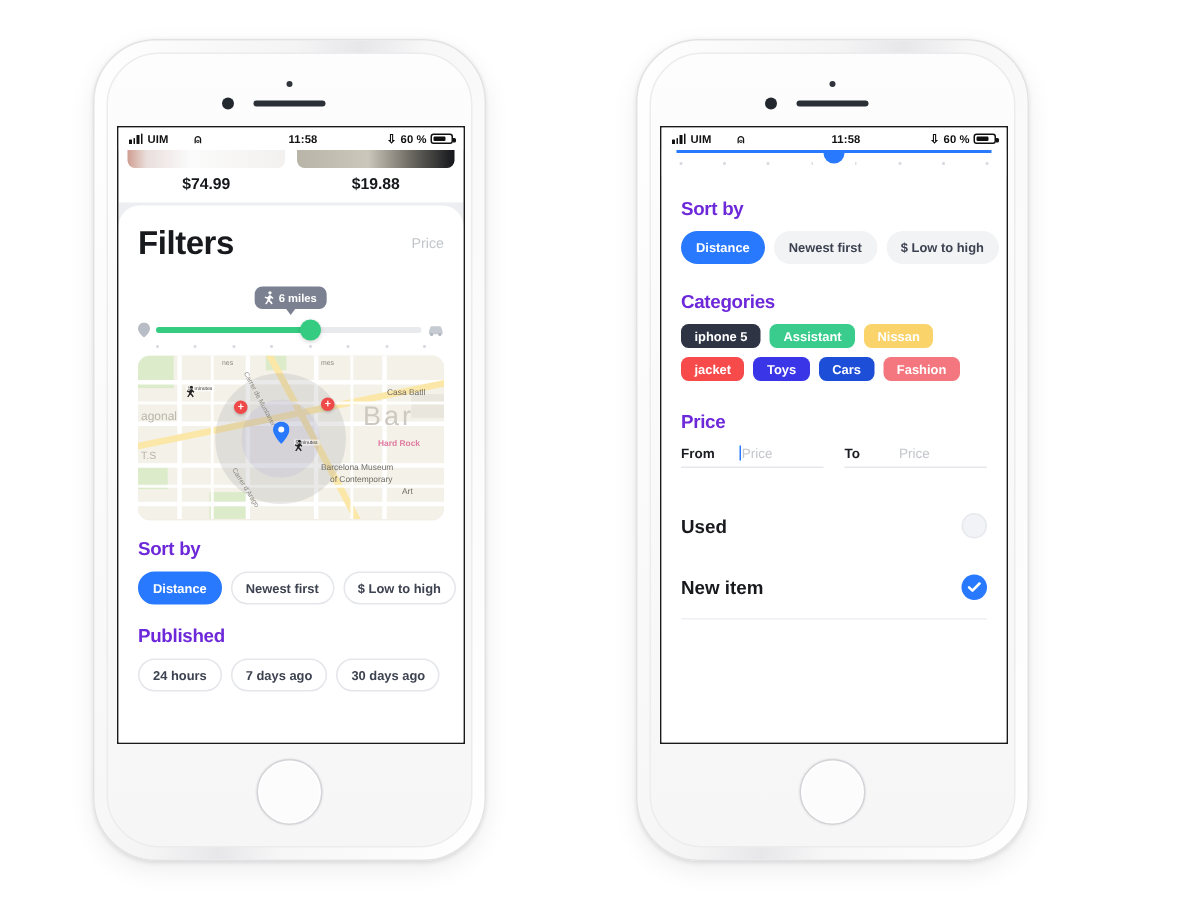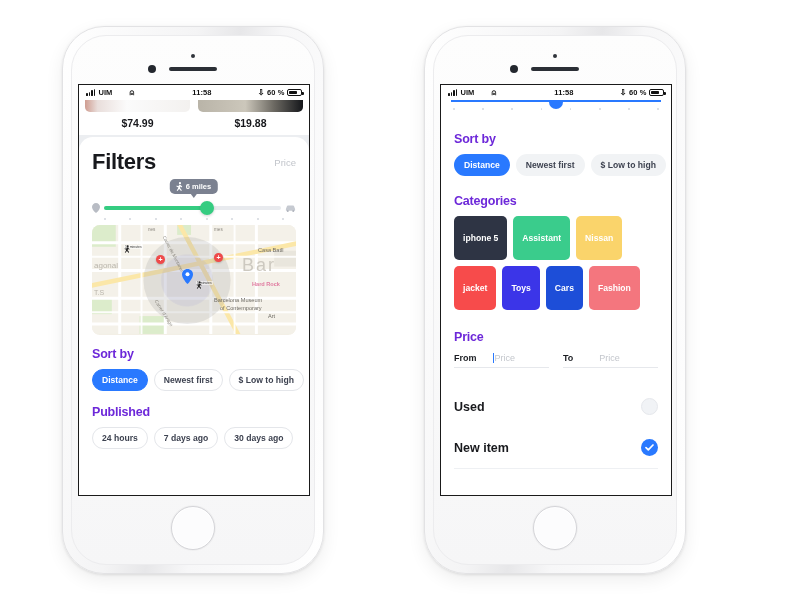--- a/index.html
+++ b/index.html
@@ -117,21 +117,21 @@
   .sheet-bg { background:#eceef1; padding-top: 2px; height: 100%; }
   .sheet {
     background:#fff; border-radius: 14px 14px 0 0;
     padding: 12px 13px 0; height: 100%;
   }
   .sheet-head { display:flex; align-items:center; justify-content:space-between; }
   .title-lg { font-size: 22px; font-weight: bold; color:#18191d; letter-spacing:-.3px; }
   .reset { font-size: 9.5px; color:#c2c5cb; font-weight:500; }
 
   
-  .slider-wrap { margin-top: 4px; position: relative; height: 42px; }
+  .slider-wrap { margin-top: 16px; position: relative; height: 42px; }
   .badge {
     position:absolute; left: 50%; transform: translateX(-50%);
     top: 0;
     background:#7b8190; color:#fff; border-radius:5px;
     padding: 3px 7px 3px 6px; font-size:7.5px; font-weight:bold;
     display:flex; align-items:center; gap:3px; white-space:nowrap;
   }
   .badge::after{
     content:""; position:absolute; bottom:-3.5px; left:50%;
     margin-left:-3.5px; width:0;height:0;
@@ -198,21 +198,21 @@
     width:14px;height:14px;border-radius:50%;background:#2979ff;
   }
   .blue-ticks { position:absolute; top:8px; left:12px; right:12px; display:flex; justify-content:space-between; }
   .blue-ticks i { width:1.6px;height:1.6px;border-radius:50%;background:#d8dbe1; display:block; }
 
   .pad2 { padding: 0 13px; }
   .cat-rows { margin-top: 8px; }
   .cat-row { display:flex; gap:6px; margin-bottom:6px; }
   .cat {
     font-size:8.6px; font-weight:bold; color:#fff;
-    padding:17px 9px; border-radius:5px; white-space:nowrap;
+    padding:3px 9px; border-radius:5px; white-space:nowrap;
   }
 
   .price-row { display:flex; margin-top:9px; gap: 14px; }
   .price-field { flex:1; display:flex; align-items:center; gap:16px; border-bottom:1px solid #e6e8ec; padding-bottom:4px; }
   .price-lab { font-size:9px; font-weight:bold; color:#1b1d22; }
   .price-in { font-size:9px; color:#c3c6cc; position:relative; }
   .caret { display:inline-block; width:1px; height:10px; background:#2979ff; vertical-align:-2px; margin-right:1px; }
 
   .opt-row {
     display:flex; align-items:center; justify-content:space-between;

